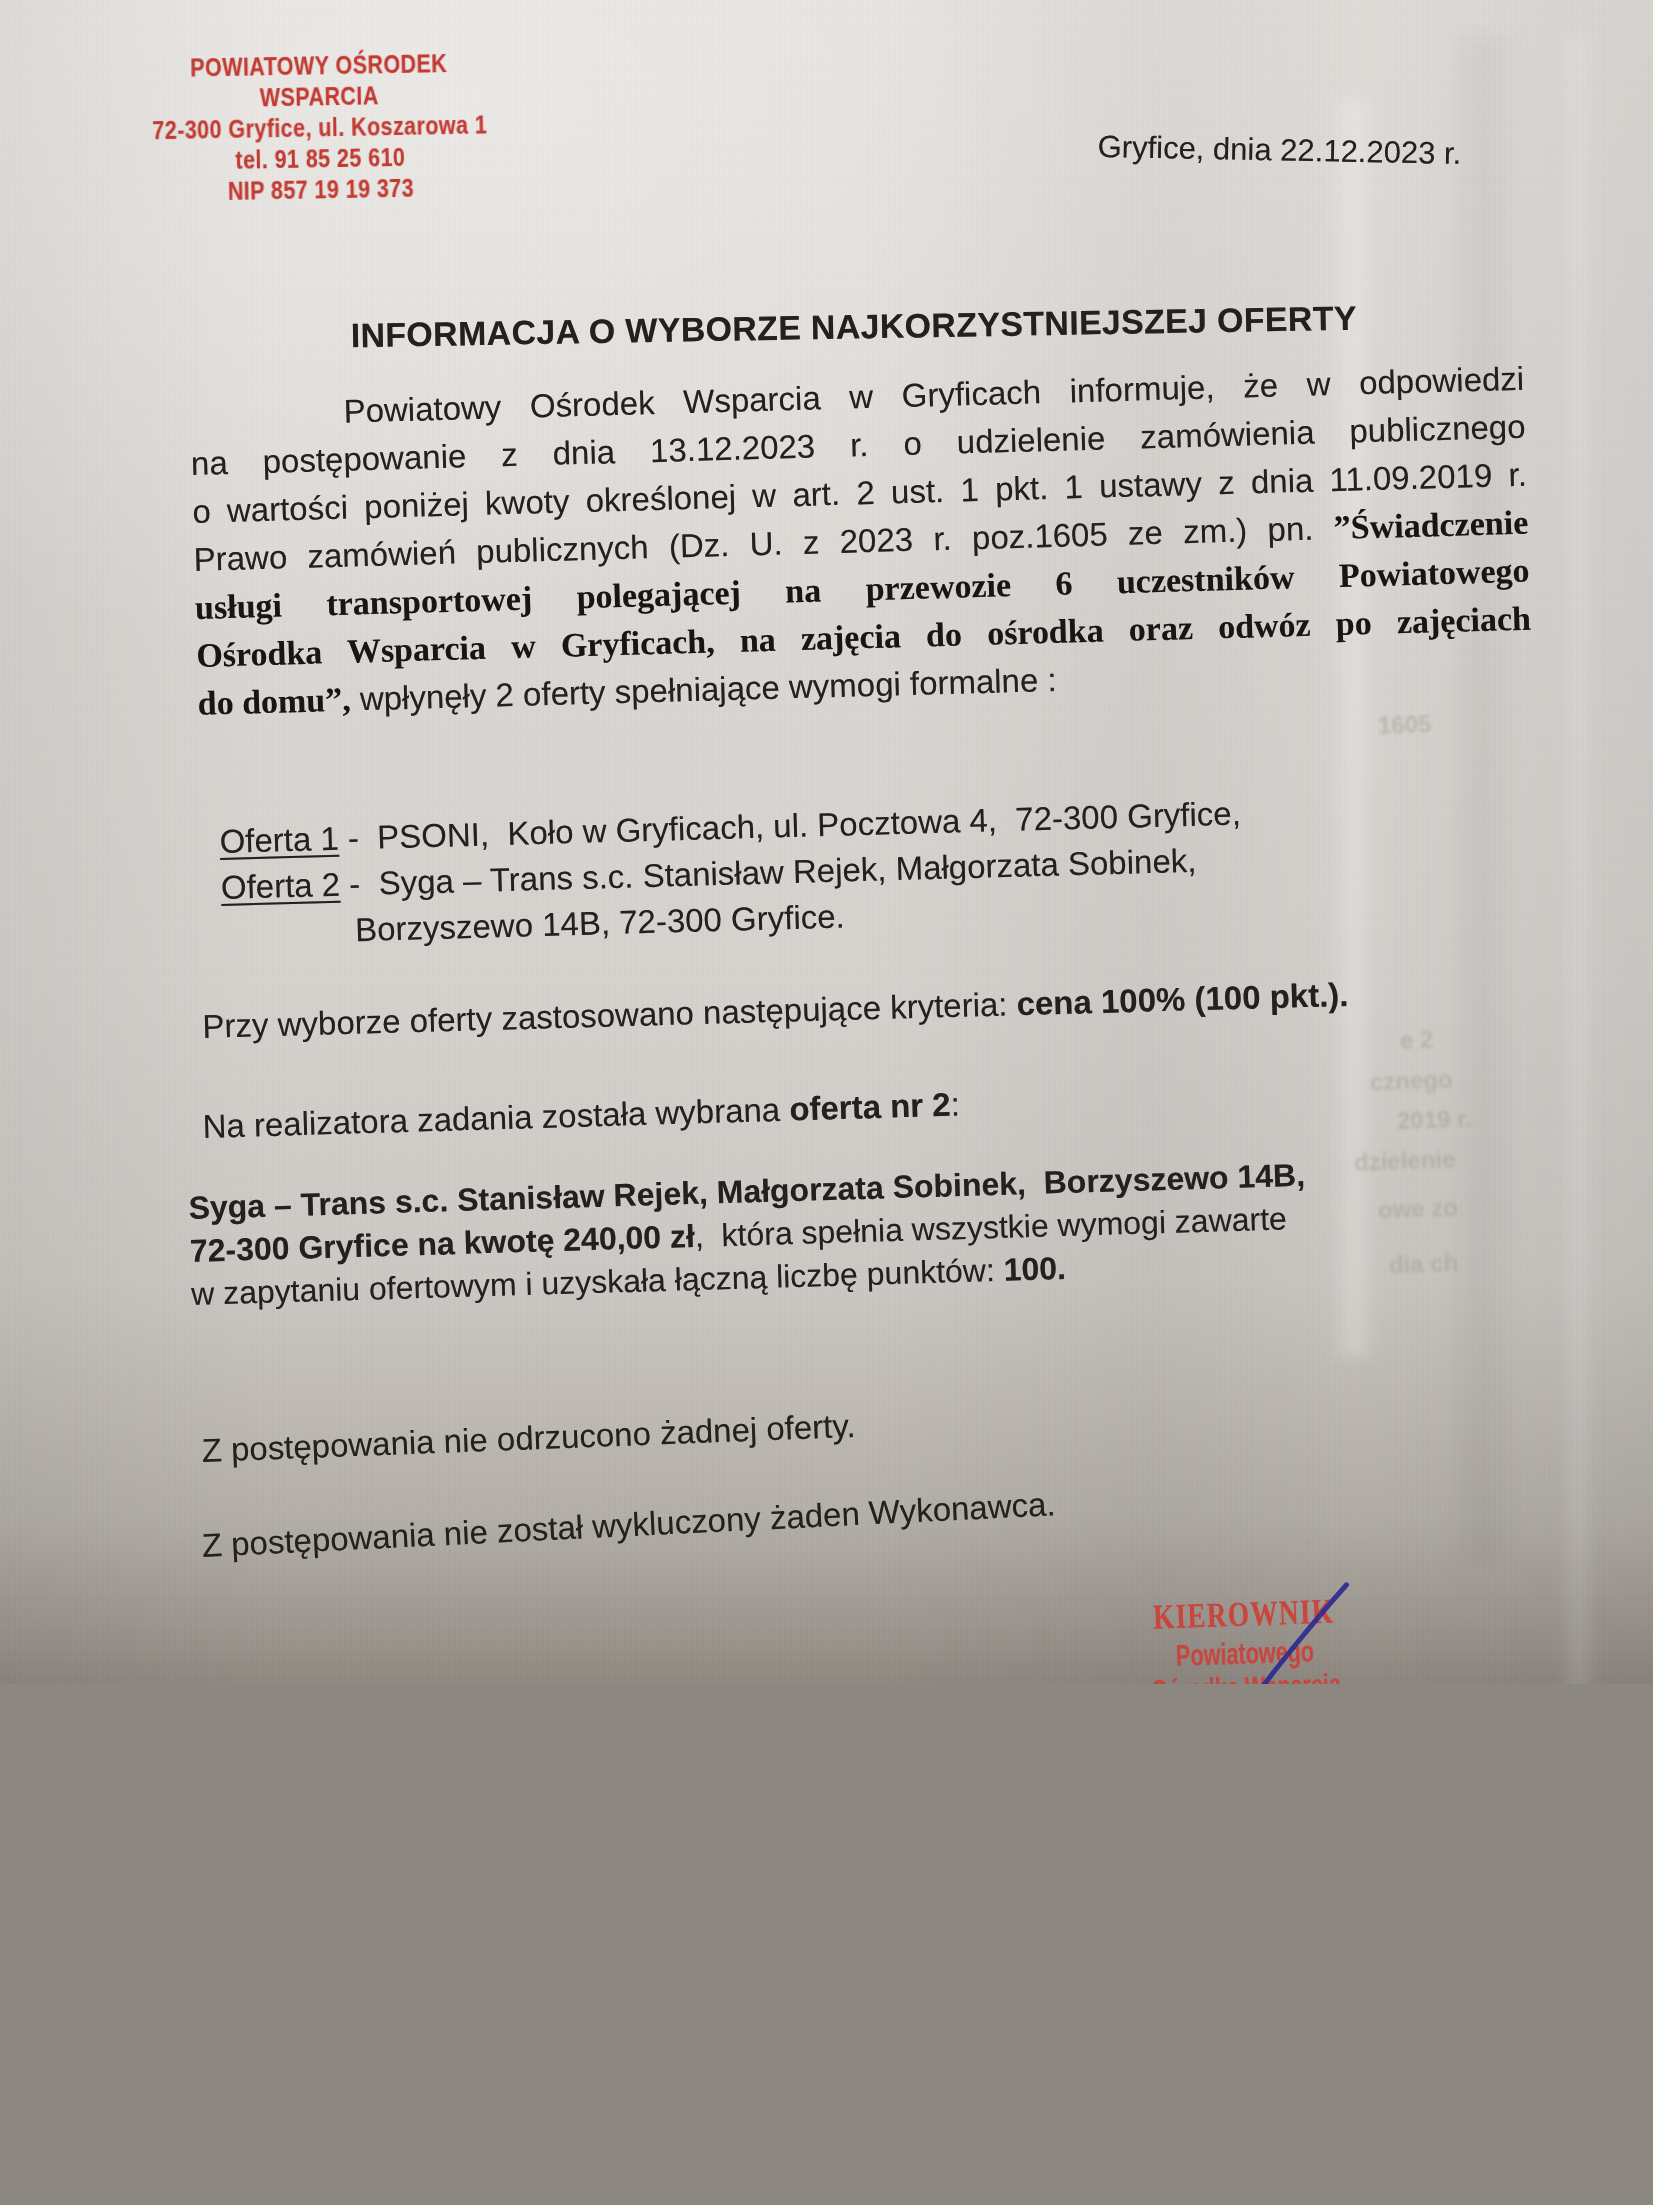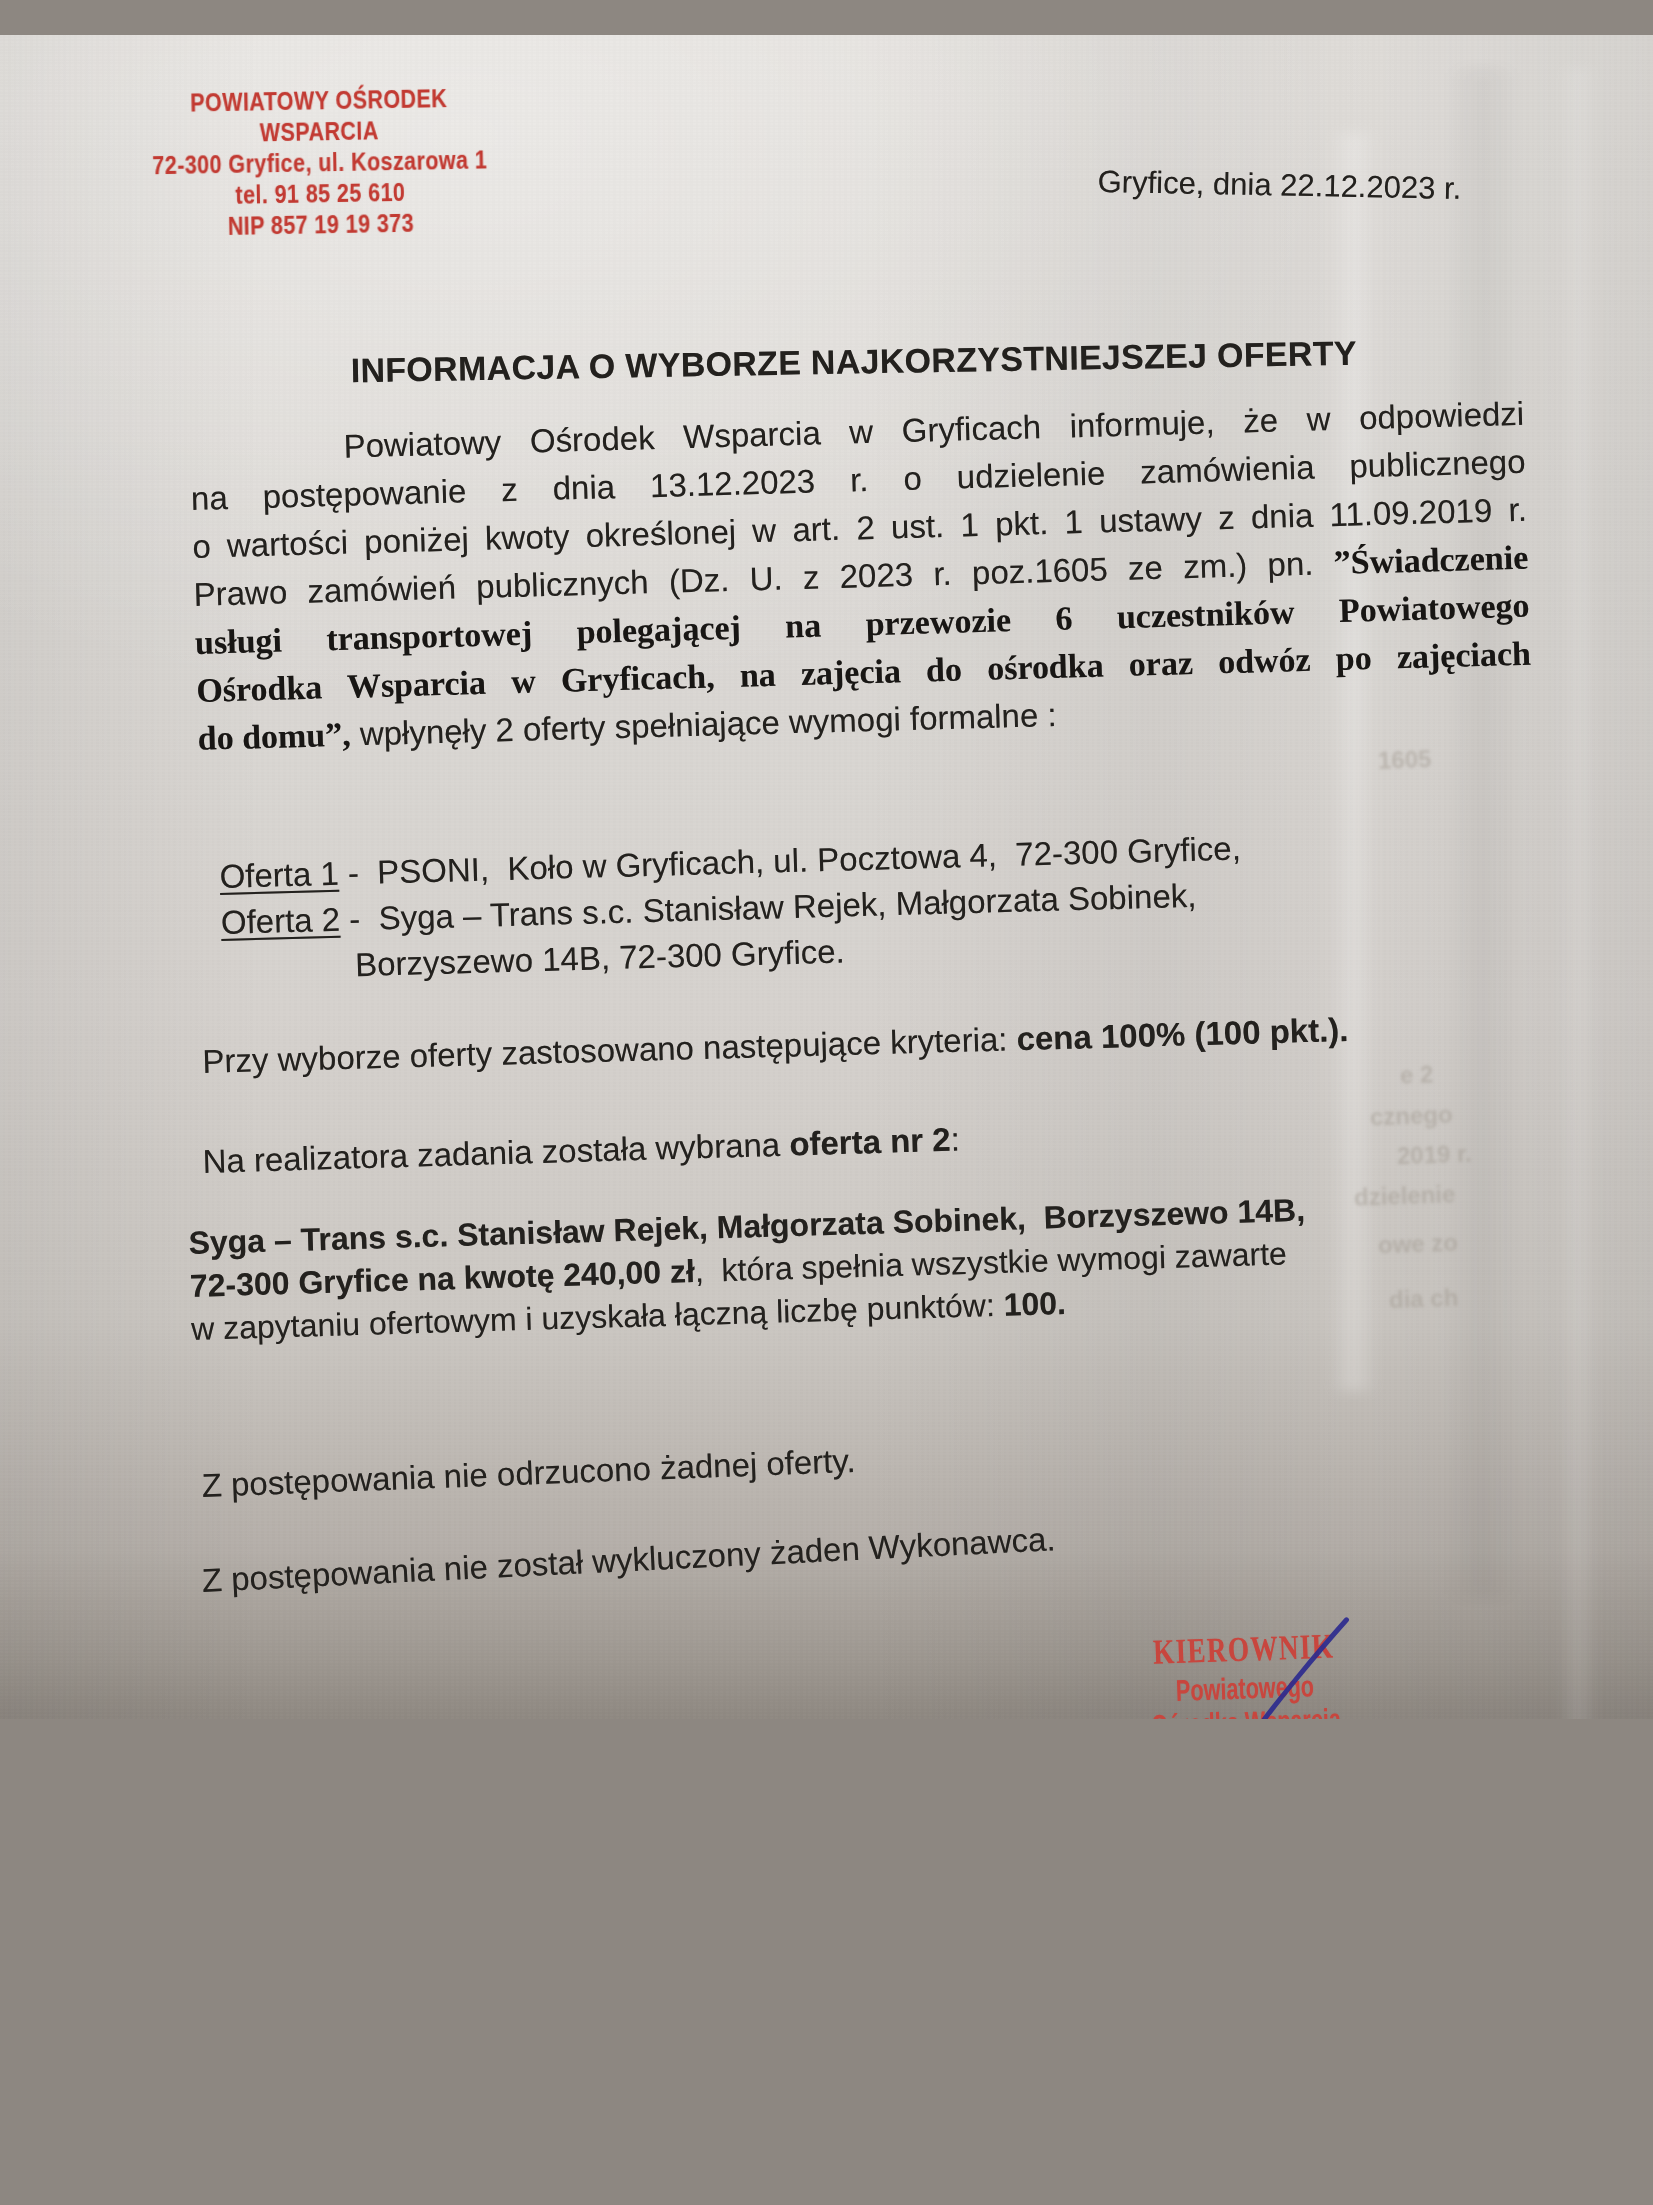--- a/index.html
+++ b/index.html
@@ -3,21 +3,20 @@
 <meta charset="utf-8">
 <style>
   html,body{margin:0;padding:0;background:#8d8781;}
   .page{
     position:relative;width:1654px;height:1684px;overflow:hidden;
     font-family:"Liberation Sans",sans-serif;
     background:
       radial-gradient(ellipse 1422px 930px at 28% 6%, rgba(255,255,255,.34), rgba(255,255,255,0) 62%),
       linear-gradient(90deg, rgba(0,0,0,.05) 0%, rgba(0,0,0,0) 16%, rgba(0,0,0,0) 52%, rgba(0,0,0,.045) 70%, rgba(0,0,0,.015) 82%, rgba(0,0,0,.06) 100%),
       linear-gradient(180deg,#e3e0dc 0%,#dcd9d5 32%,#d6d2ce 58%,#ccc8c3 76%,#b5afa9 90%,#9c968f 97%,#8f8982 100%);
-    margin-top: 35px;
   }
   .grain{position:absolute;inset:0;pointer-events:none;opacity:.5;
     background:
       repeating-linear-gradient(0deg, rgba(255,255,255,.012) 0 1.6px, rgba(0,0,0,.014) 1.6px 3.3px),
       repeating-linear-gradient(90deg, rgba(255,255,255,.01) 0 2.7px, rgba(0,0,0,.01) 2.7px 5.5px);}
   .streak{position:absolute;pointer-events:none;}
   .streak.s1{left:1329px;top:98px;width:49px;height:1258px;background:linear-gradient(90deg,transparent,rgba(255,255,255,.55),transparent);filter:blur(6.6px);opacity:.45;}
   .streak.s2{left:1559px;top:33px;width:38px;height:1860px;background:linear-gradient(90deg,transparent,rgba(255,255,255,.4),transparent);filter:blur(6.6px);opacity:.35;}
   .streak.s3{left:1444px;top:33px;width:77px;height:1531px;background:linear-gradient(90deg,transparent,rgba(0,0,0,.07),transparent);filter:blur(7.7px);opacity:.6;}
   .table-corner{position:absolute;left:0;top:2085px;width:23px;height:120px;

